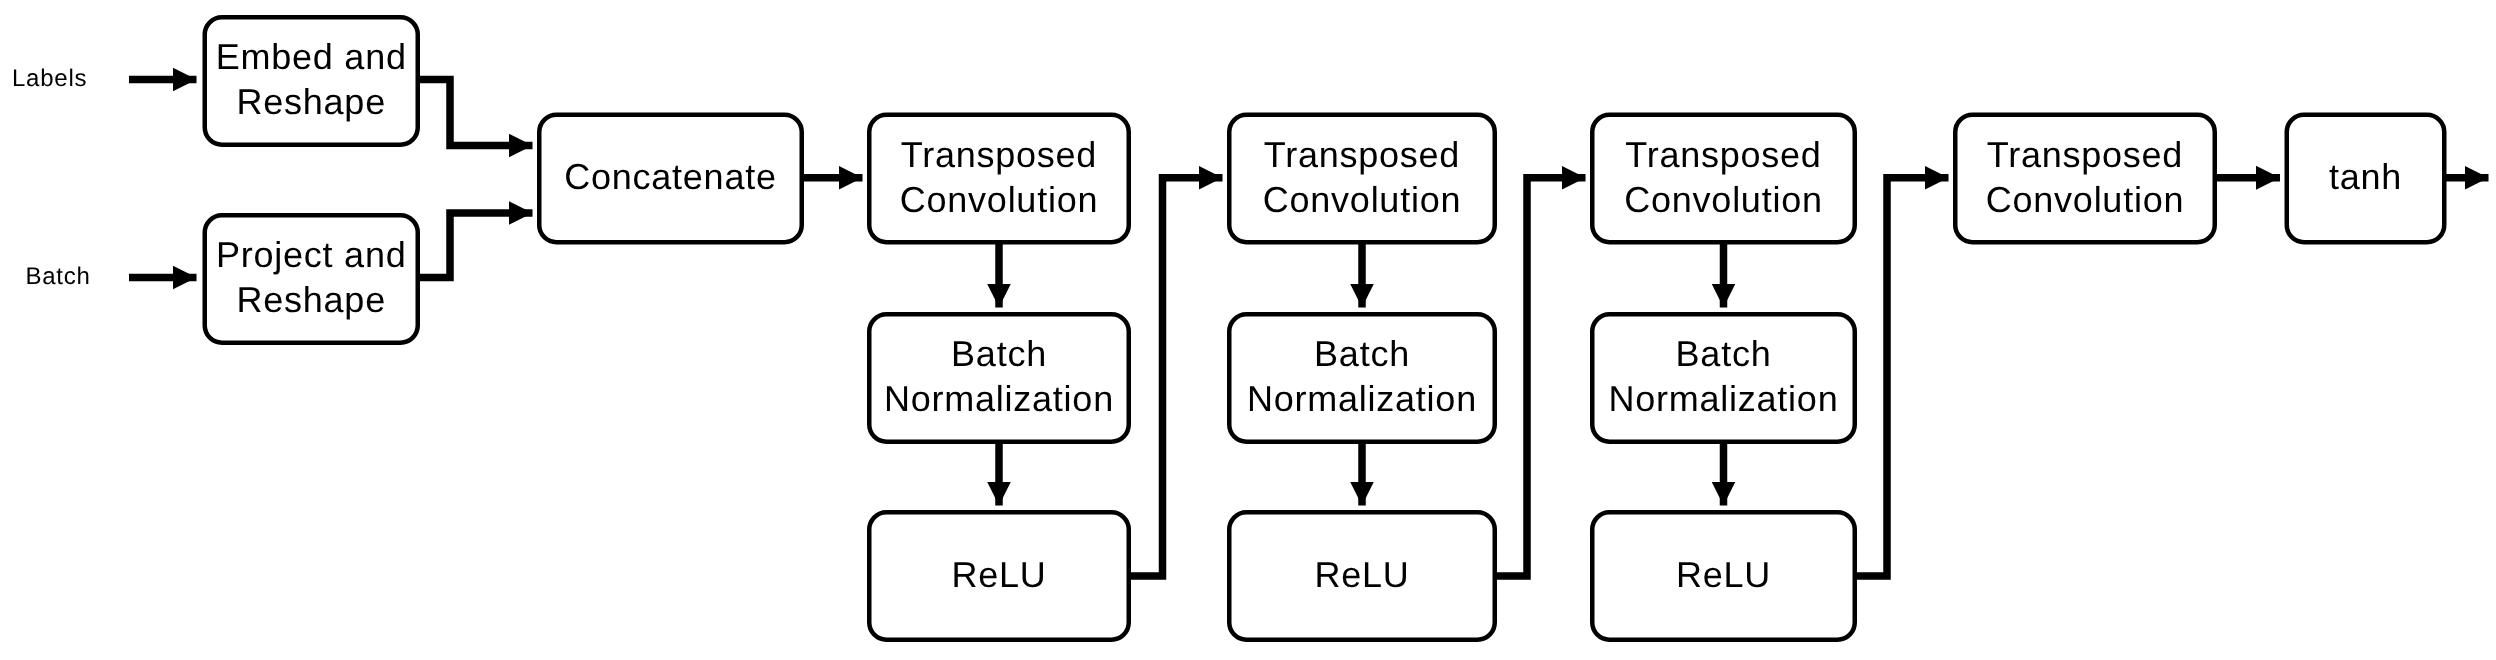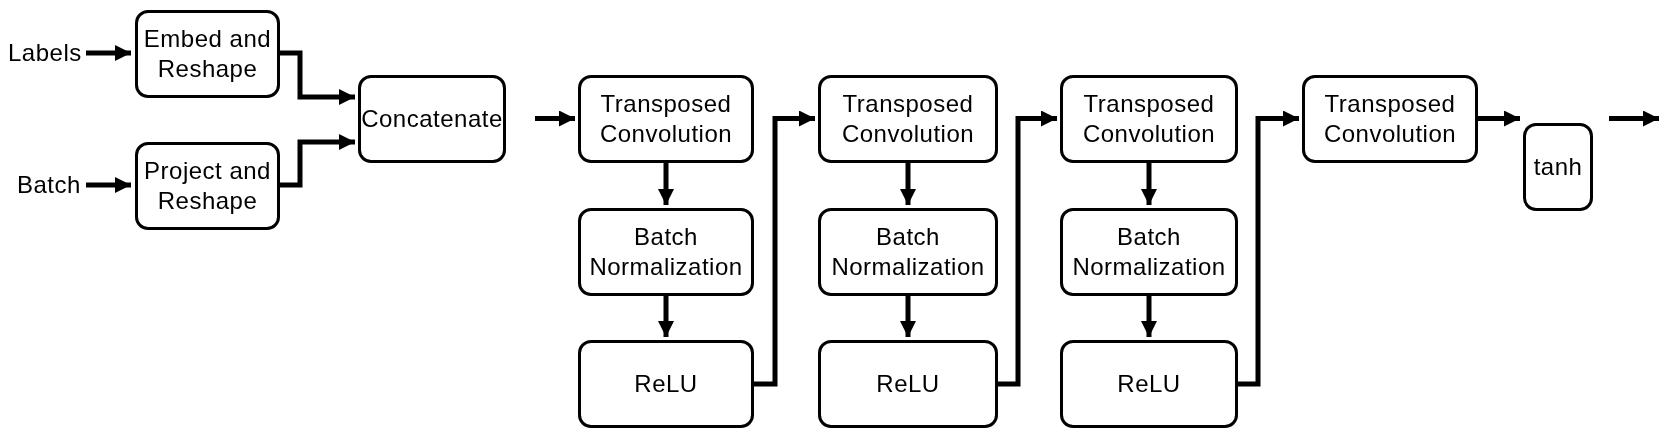--- a/index.html
+++ b/index.html
@@ -33,21 +33,21 @@
     align-items: center;
     justify-content: center;
     text-align: center;
     font-size: 24px;
     line-height: 30px;
     letter-spacing: 0.5px;
     white-space: pre-line;
   }
   .io-label {
     position: absolute;
-    font-size: 24px;
+    font-size: 16px;
     line-height: 30px;
     letter-spacing: 0.5px;
     white-space: nowrap;
   }
 </style>
 </head>
 <body>
 
 <div class="canvas">
 
@@ -81,21 +81,21 @@
     </g>
   </svg>
 
   <div class="io-label" style="left:8px; top:38px;">Labels</div>
   <div class="io-label" style="left:17px; top:170px;">Batch</div>
 
   <div class="node" style="left:135px; top:10px; width:145px; height:88px;text-align:center;">Embed and
 Reshape</div>
   <div class="node" style="left:135px; top:142px; width:145px; height:88px;">Project and
 Reshape</div>
-  <div class="node" style="left:358px; top:75px; width:148px; height:88px;">Concatenate</div>
+  <div class="node" style="left:358px; top:75px; width:178px; height:88px;">Concatenate</div>
 
   <div class="node" style="left:578px; top:75px; width:176px; height:88px;">Transposed
 Convolution</div>
   <div class="node" style="left:578px; top:208px; width:176px; height:88px;">Batch
 Normalization</div>
   <div class="node" style="left:578px; top:340px; width:176px; height:88px;">ReLU</div>
 
   <div class="node" style="left:818px; top:75px; width:180px; height:88px;">Transposed
 Convolution</div>
   <div class="node" style="left:818px; top:208px; width:180px; height:88px;">Batch
@@ -103,15 +103,15 @@
   <div class="node" style="left:818px; top:340px; width:180px; height:88px;">ReLU</div>
 
   <div class="node" style="left:1060px; top:75px; width:178px; height:88px;">Transposed
 Convolution</div>
   <div class="node" style="left:1060px; top:208px; width:178px; height:88px;">Batch
 Normalization</div>
   <div class="node" style="left:1060px; top:340px; width:178px; height:88px;">ReLU</div>
 
   <div class="node" style="left:1302px; top:75px; width:176px; height:88px;">Transposed
 Convolution</div>
-  <div class="node" style="left:1523px; top:75px; width:70px; height:88px;margin-top:48px;">tanh</div>
+  <div class="node" style="left:1523px; top:75px; width:108px; height:88px;">tanh</div>
 
 </div>
 
 </body></html>

